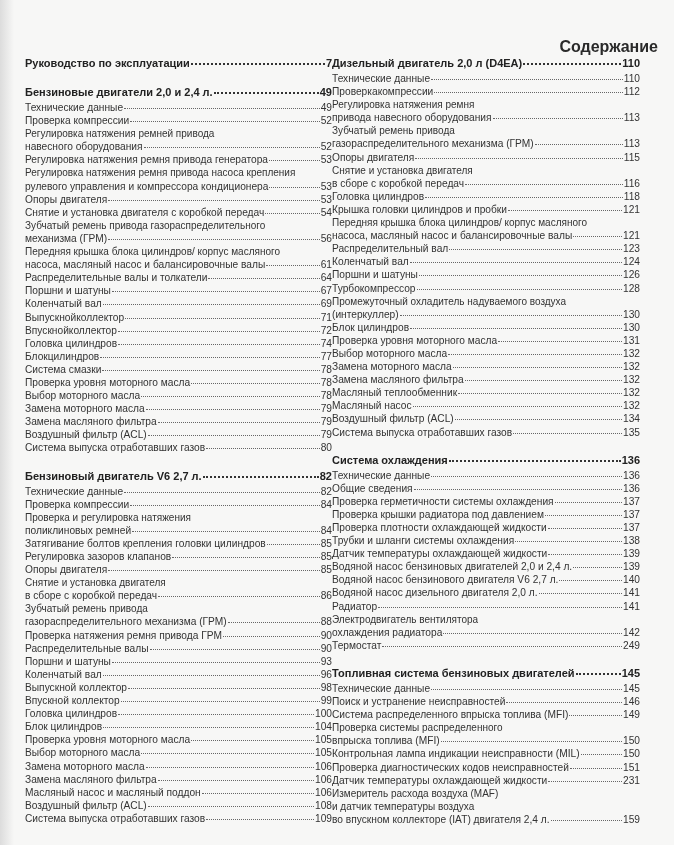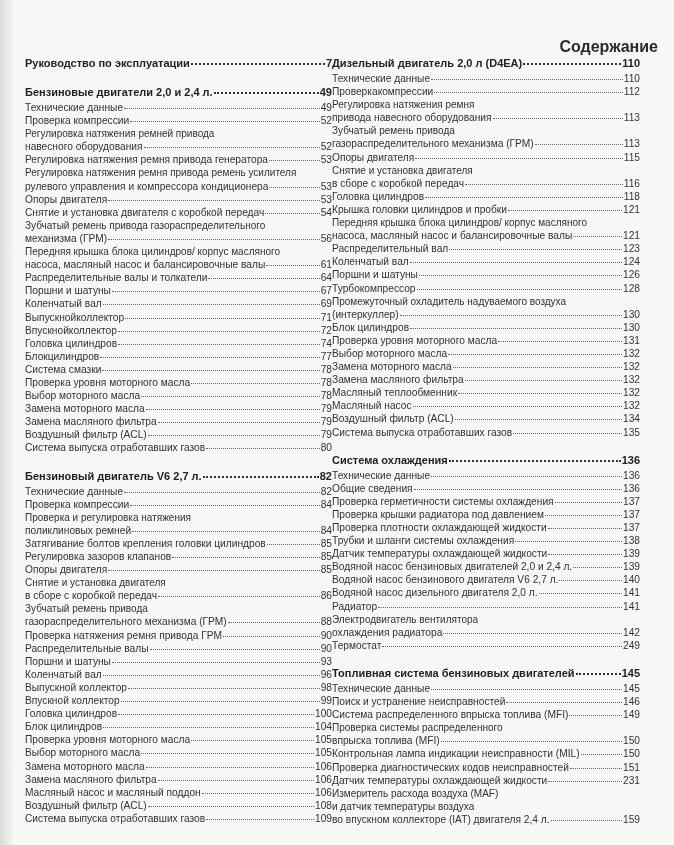--- a/index.html
+++ b/index.html
@@ -86,21 +86,21 @@
         </div>
       </div>
       <div>
         <div class="row">
           <span class="label">Регулировка натяжения ремня привода генератора</span>
           <span class="dots"></span>
           <span class="page">53</span>
         </div>
       </div>
       <div>
-        <div class="cont">Регулировка натяжения ремня привода ремень усилителя</div>
+        <div class="cont">Регулировка натяжения ремня привода насоса крепления</div>
         <div class="row">
           <span class="label">рулевого управления и компрессора кондиционера</span>
           <span class="dots"></span>
           <span class="page">53</span>
         </div>
       </div>
       <div>
         <div class="row">
           <span class="label">Опоры двигателя</span>
           <span class="dots"></span>

